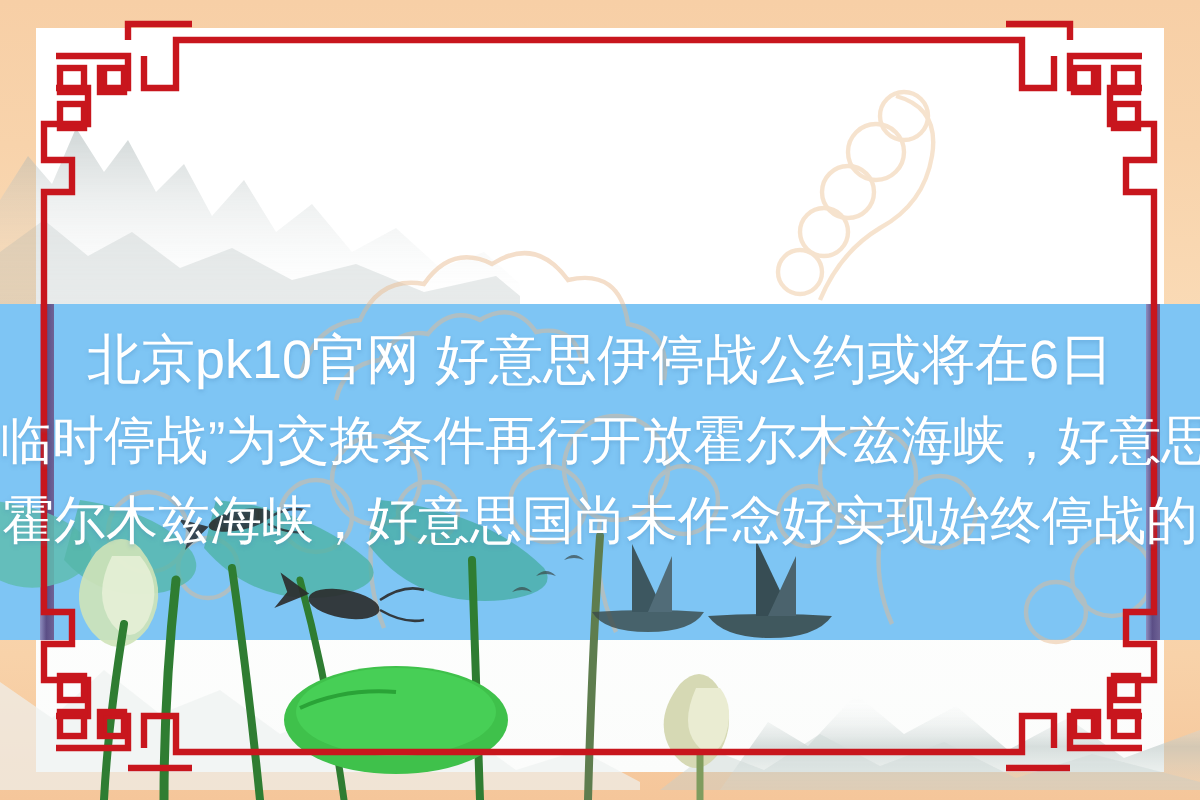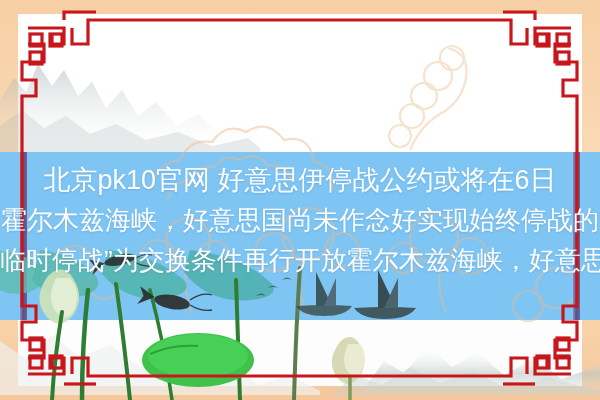--- a/index.html
+++ b/index.html
@@ -256,17 +256,17 @@
         <rect x="557" y="338" width="12" height="12"></rect>
         <rect x="537" y="356" width="12" height="12"></rect>
         <path d="M527,374 L527,358 L511,358 L511,376 L486,376"></path>
         <path d="M535,384 L503,384"></path>
       </g>
     </g>
   </svg>
 
   <div class="textblock">
     <div class="tline l1">北京pk10官网 好意思伊停战公约或将在6日</div>
+    <div class="tline l2">临时停战”为交换条件再行开放霍尔木兹海峡，好意思</div>
     <div class="tline l3">霍尔木兹海峡，好意思国尚未作念好实现始终停战的</div>
-    <div class="tline l2">临时停战”为交换条件再行开放霍尔木兹海峡，好意思</div>
   </div>
 
 </div>
 
 </body></html>

